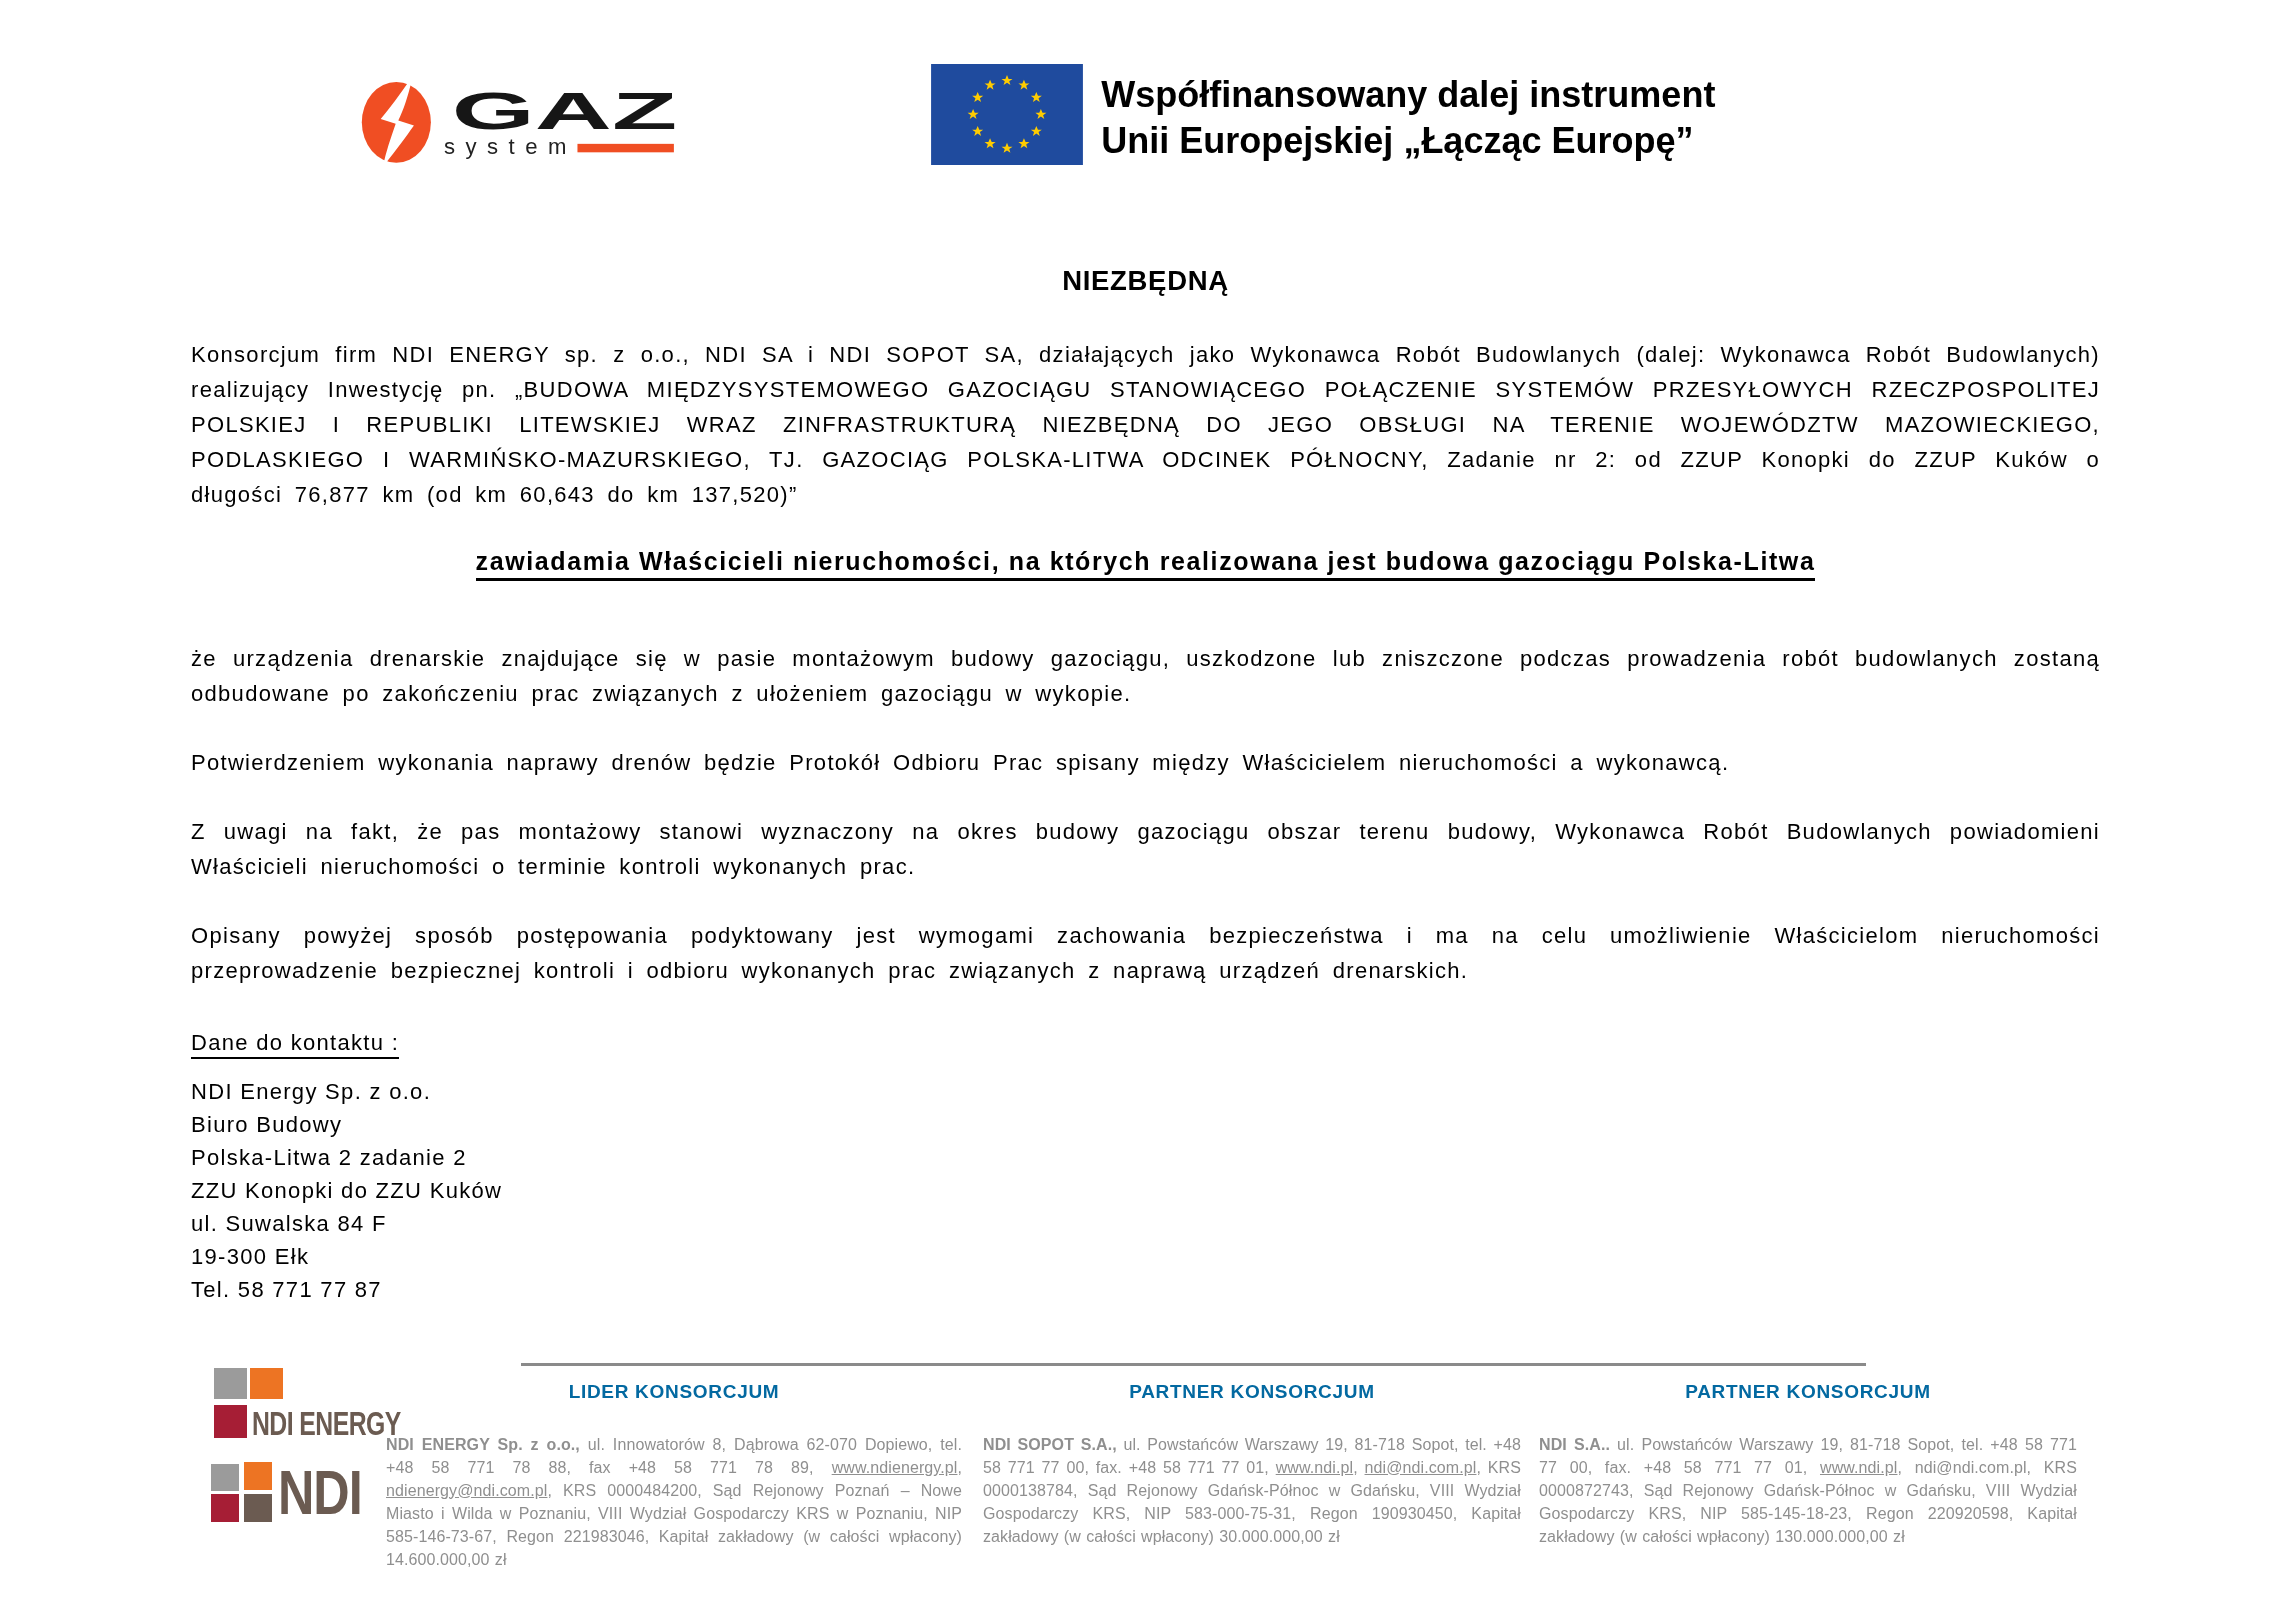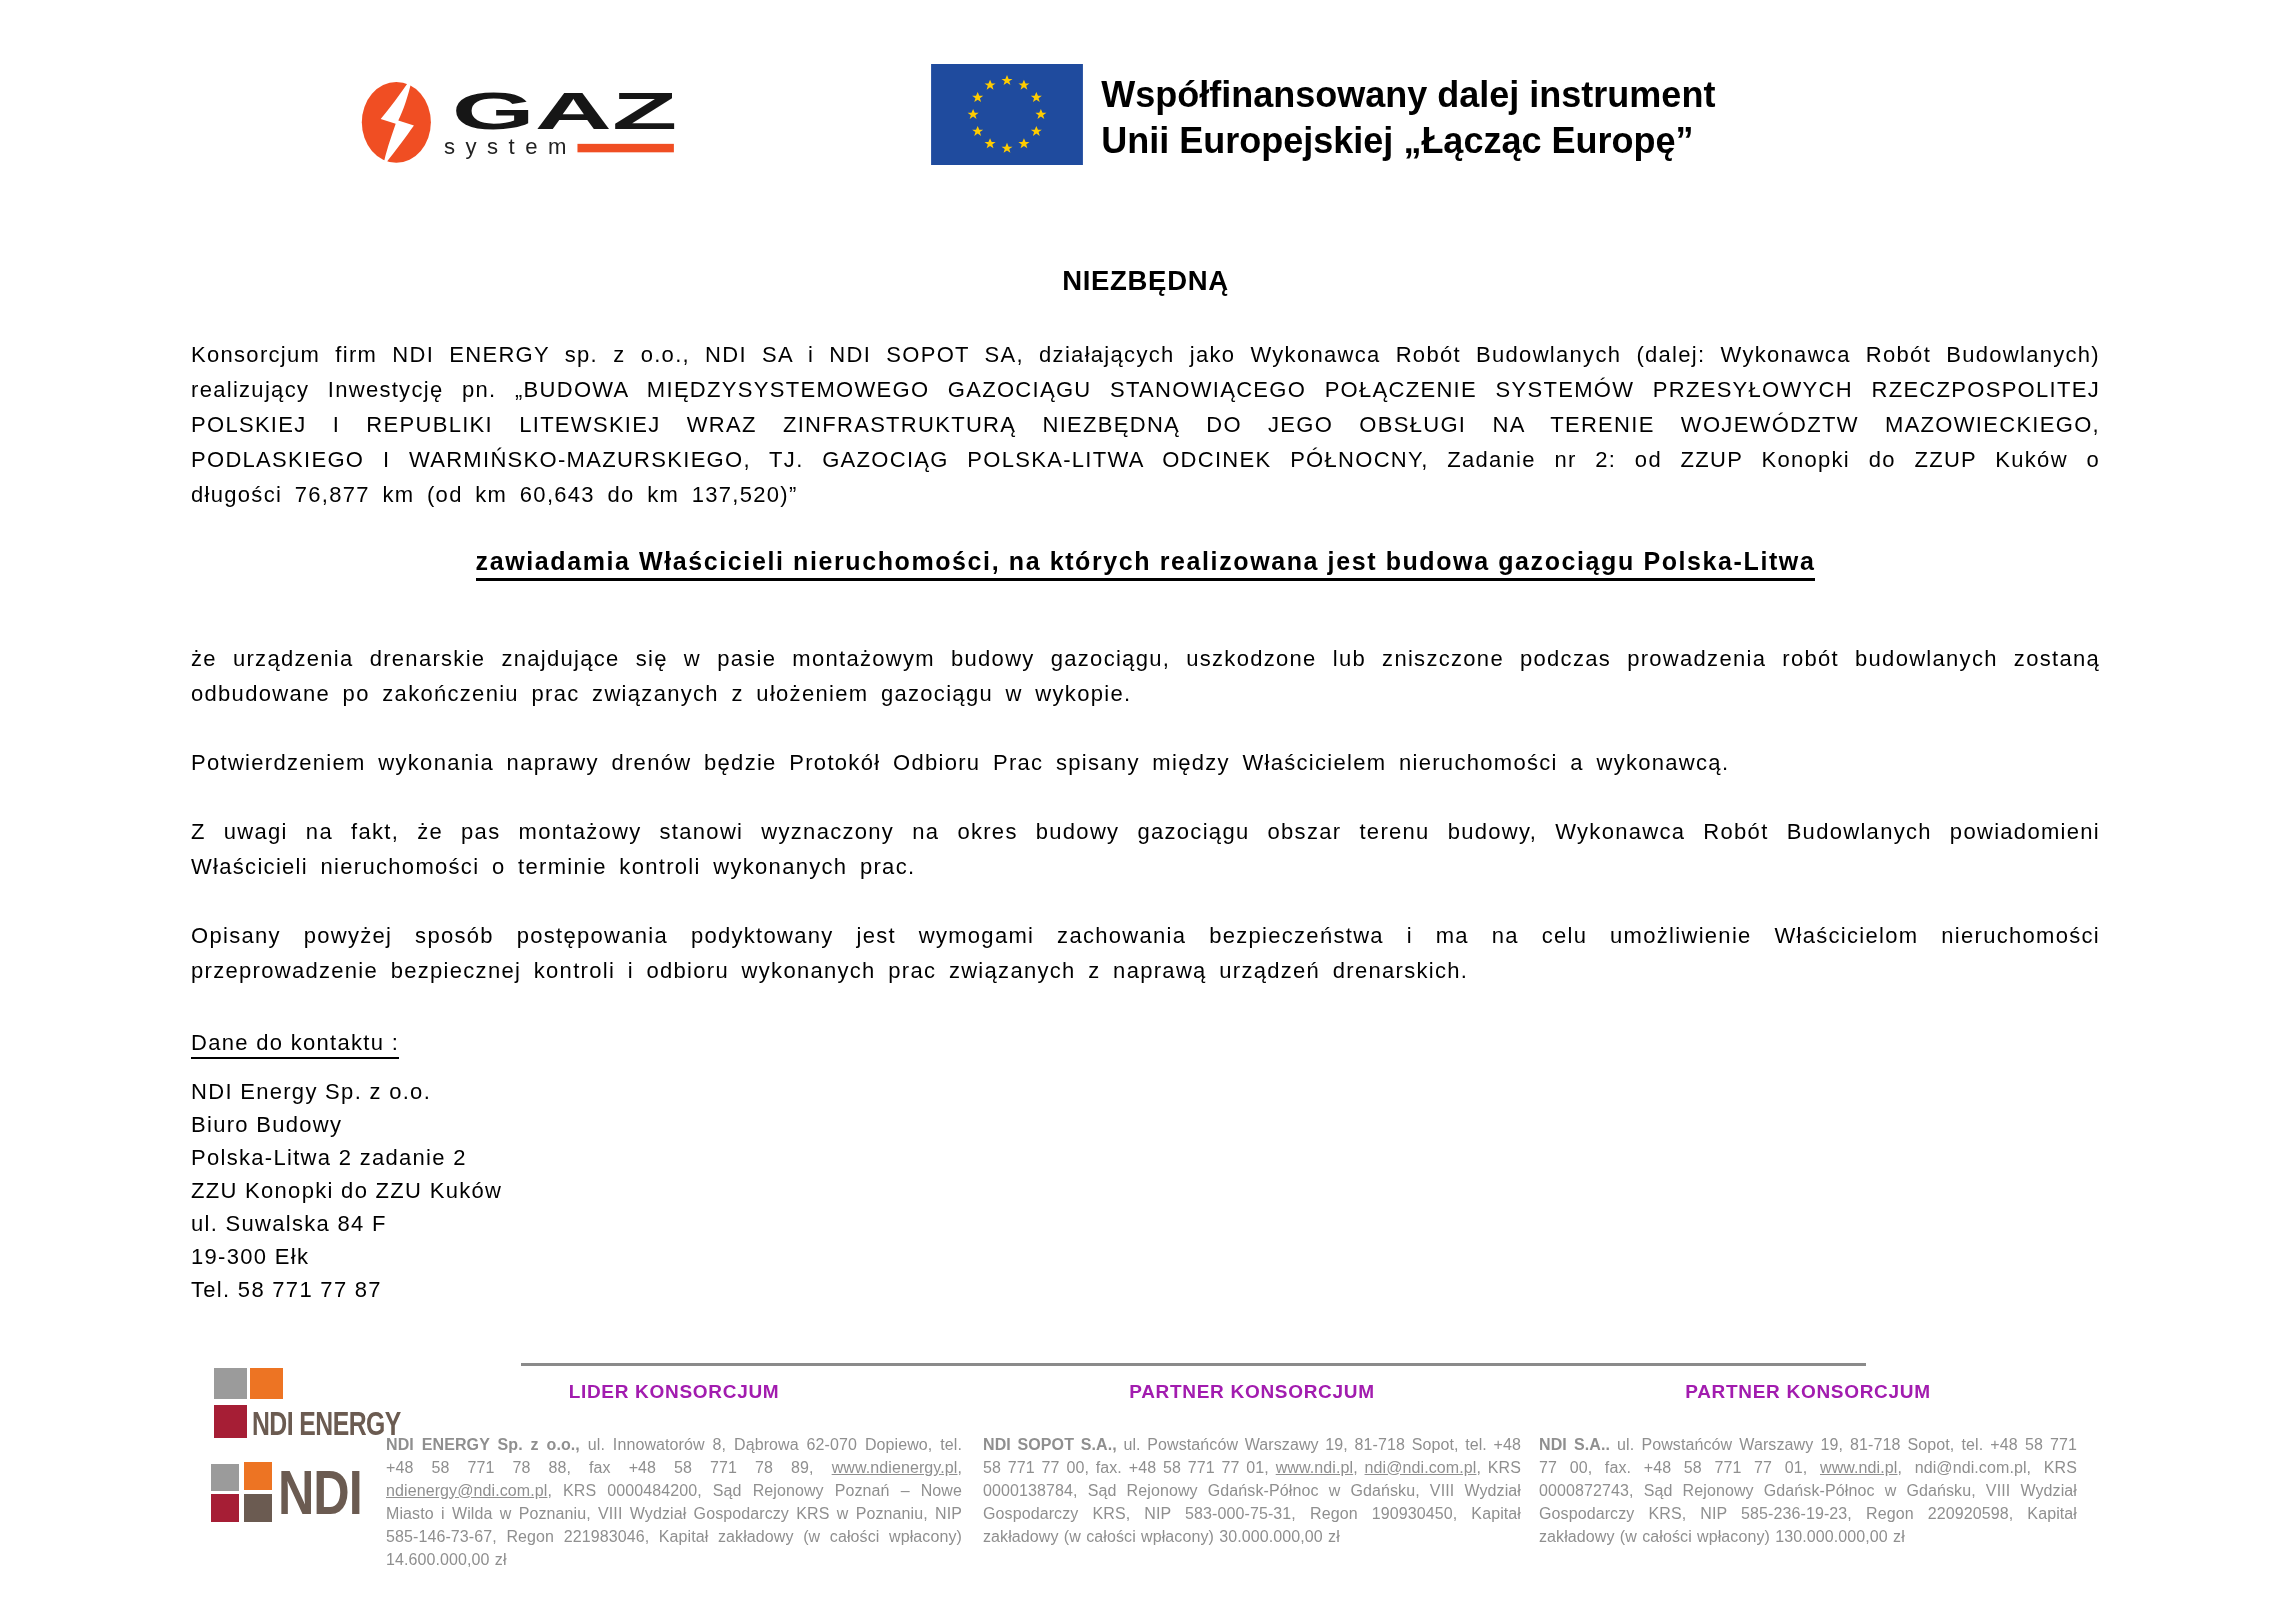--- a/index.html
+++ b/index.html
@@ -29,21 +29,21 @@
   .contact-title .u { border-bottom:2px solid #000; padding-bottom:2px; }
   .contact-line { }
 
   
   .footer-sep { position:absolute; left:521px; top:1363px; width:1345px; height:3.3px; background:#8a8a8a; }
 
   .fcol { position:absolute; top:1382px; color:#8f8f8f; }
   .fcol-1 { left:386px;  width:576px; }
   .fcol-2 { left:983px; width:538px; }
   .fcol-3 { left:1539px; width:538px; }
-  .fhead { font-weight:bold; font-size:19px; letter-spacing:0.7px; text-align:center; color:#a21caf; margin:0 0 31px 0; line-height:19.6px; }
+  .fhead { font-weight:bold; font-size:19px; letter-spacing:0.7px; text-align:center; color:#0369a1; margin:0 0 31px 0; line-height:19.6px; }
   .ftext { font-size:16px; line-height:23px; text-align:justify; text-align-last:left; margin:0; letter-spacing:0.1px; word-spacing:0.7px; }
   .ftext b { font-weight:bold; }
   .flink { color:inherit; text-decoration:underline; cursor:pointer; }
 
   
   .ndi-logos { position:absolute; left:211px; top:1365px; width:196px; height:170px; }
   .sq { position:absolute; }
   .c-gray    { background:#9b9b9b; }
   .c-orange  { background:#ed7423; }
   .c-crimson { background:#a61e35; }
@@ -143,17 +143,17 @@
     <p class="ftext"><b>NDI ENERGY Sp. z o.o.,</b><span> ul. Innowatorów 8, Dąbrowa 62-070 Dopiewo, tel. +48 58 771 78 88, fax +48 58 771 78 89, </span><a class="flink">www.ndienergy.pl</a><span>, </span><a class="flink">ndienergy@ndi.com.pl</a><span>, KRS 0000484200, Sąd Rejonowy Poznań – Nowe Miasto i Wilda w Poznaniu, VIII Wydział Gospodarczy KRS w Poznaniu, NIP 585-146-73-67, Regon 221983046, Kapitał zakładowy (w całości wpłacony) 14.600.000,00 zł</span></p>
   </div>
 
   <div class="fcol fcol-2">
     <div class="fhead">PARTNER KONSORCJUM</div>
     <p class="ftext"><b>NDI SOPOT S.A.,</b><span> ul. Powstańców Warszawy 19, 81-718 Sopot, tel. +48 58 771 77 00, fax. +48 58 771 77 01, </span><a class="flink">www.ndi.pl</a><span>, </span><a class="flink">ndi@ndi.com.pl</a><span>, KRS 0000138784, Sąd Rejonowy Gdańsk-Północ w Gdańsku, VIII Wydział Gospodarczy KRS, NIP 583-000-75-31, Regon 190930450, Kapitał zakładowy (w całości wpłacony) 30.000.000,00 zł</span></p>
   </div>
 
   <div class="fcol fcol-3">
     <div class="fhead">PARTNER KONSORCJUM</div>
-    <p class="ftext"><b>NDI S.A..</b><span> ul. Powstańców Warszawy 19, 81-718 Sopot, tel. +48 58 771 77 00, fax. +48 58 771 77 01, </span><a class="flink">www.ndi.pl</a><span>, ndi@ndi.com.pl, KRS 0000872743, Sąd Rejonowy Gdańsk-Północ w Gdańsku, VIII Wydział Gospodarczy KRS, NIP 585-236-19-23, Regon 220920598, Kapitał zakładowy (w całości wpłacony) 130.000.000,00 zł</span></p>
+    <p class="ftext"><b>NDI S.A..</b><span> ul. Powstańców Warszawy 19, 81-718 Sopot, tel. +48 58 771 77 00, fax. +48 58 771 77 01, </span><a class="flink">www.ndi.pl</a><span>, ndi@ndi.com.pl, KRS 0000872743, Sąd Rejonowy Gdańsk-Północ w Gdańsku, VIII Wydział Gospodarczy KRS, NIP 585-145-18-23, Regon 220920598, Kapitał zakładowy (w całości wpłacony) 130.000.000,00 zł</span></p>
   </div>
 
 </div>
 
 
 </body></html>

